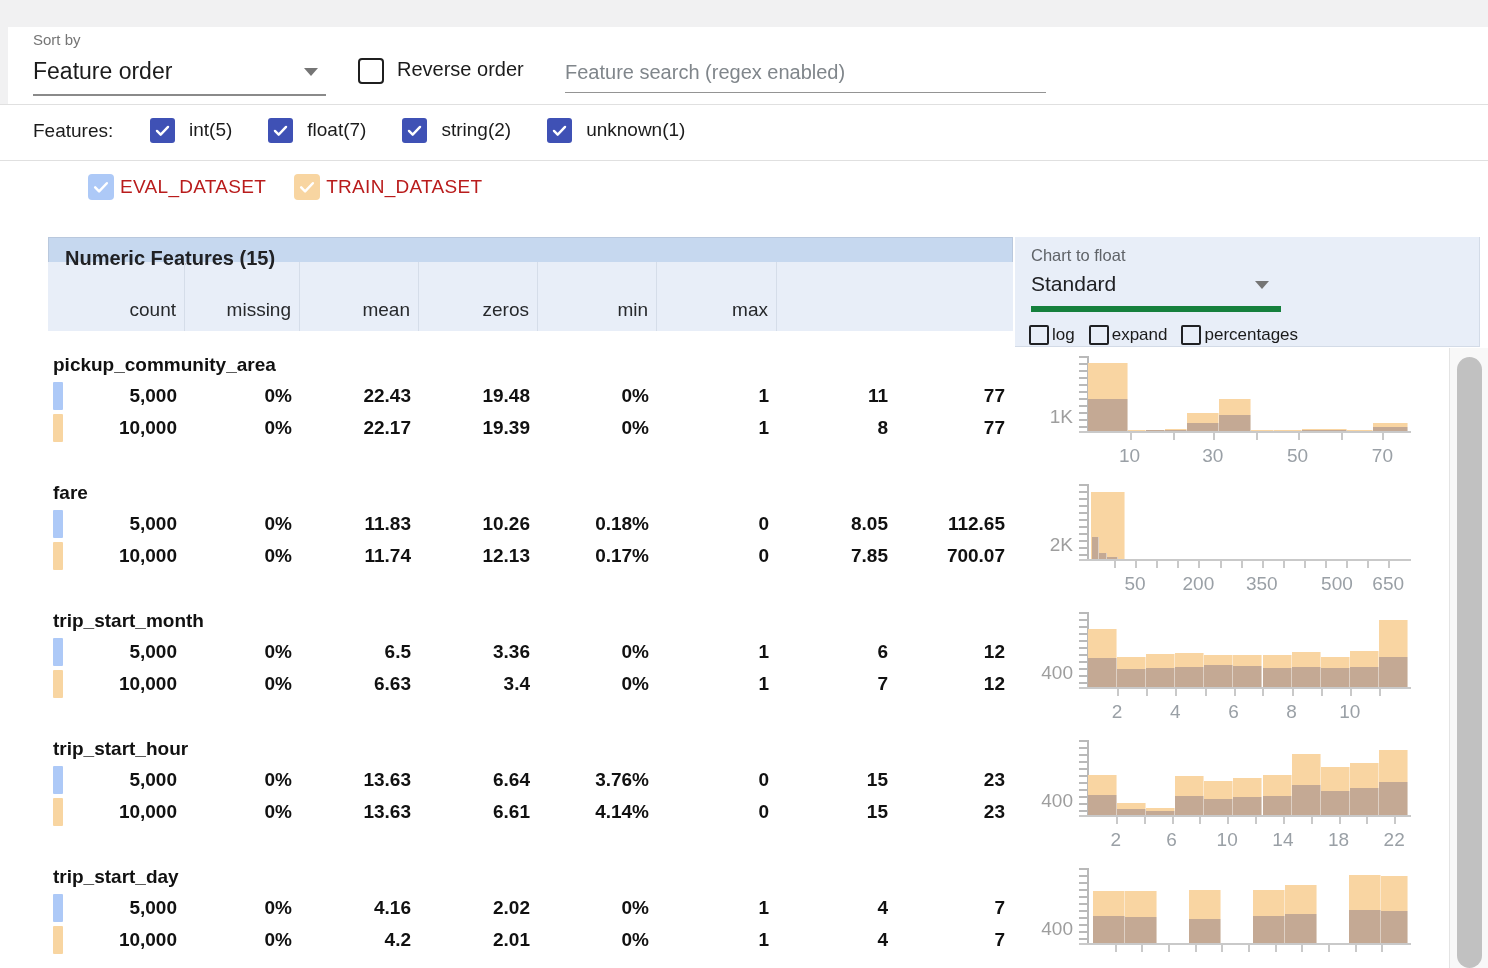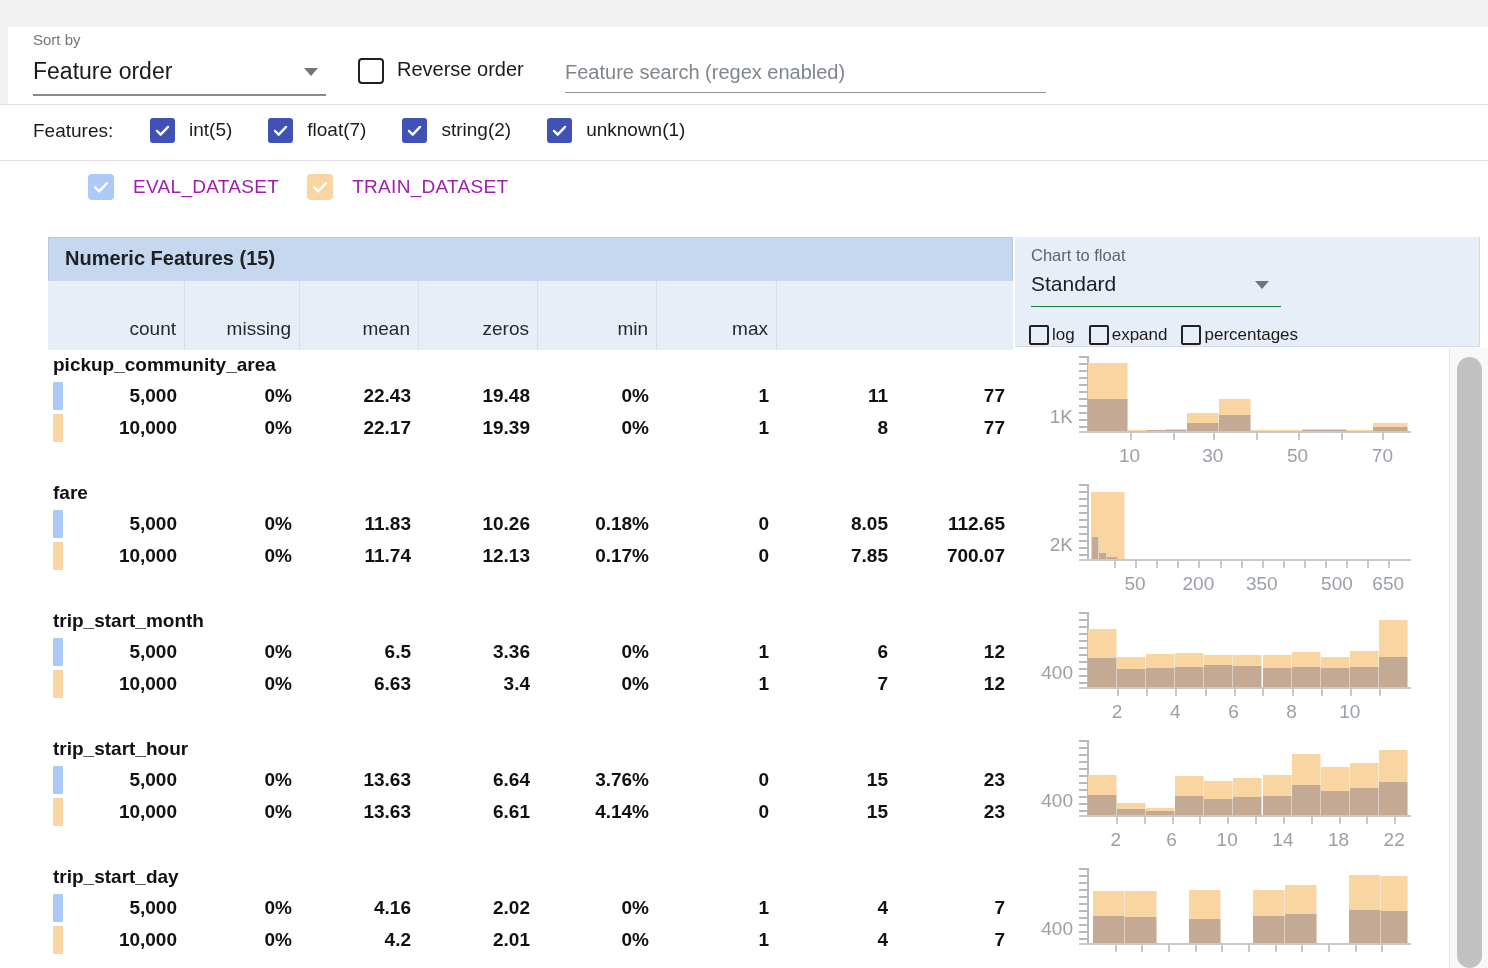--- a/index.html
+++ b/index.html
@@ -26,32 +26,32 @@
   
   .filters-label{left:33px;top:120px;font-size:19px;color:#1b1b1b}
   .filters-wrap{left:150px;top:114px;height:32px;display:flex;align-items:center}
   .filter-item{display:flex;align-items:center;margin-right:36px;cursor:pointer}
   .cb-filled{width:25px;height:25px;border-radius:3px;display:flex;align-items:center;justify-content:center}
   .filter-item span{font-size:19px;color:#1b1b1b;margin-left:14px}
   
   .datasets-wrap{left:88px;top:174px;display:flex;align-items:center}
   .ds-item{display:flex;align-items:center;margin-right:28px;cursor:pointer}
   .cb-dataset{width:26px;height:26px;border-radius:4px;display:flex;align-items:center;justify-content:center}
-  .ds-item span{font-size:19px;color:#a21caf;margin-left:19px;letter-spacing:.3px}
+  .ds-item span{font-size:19px;color:#b91c1c;margin-left:6px;letter-spacing:.3px}
   
   .tbl-head{left:48px;top:237px;width:965px}
-  .tbl-title{height:44px;background:#c6d8ef;border:1px solid #b9c8dd;border-bottom:none;
+  .tbl-title{height:25px;background:#c6d8ef;border:1px solid #b9c8dd;border-bottom:none;
     font-size:20px;font-weight:700;line-height:41px;padding-left:16px;box-sizing:border-box}
   .colhead{height:69px;background:#e8eef8;display:grid;grid-template-columns:137px 115px 119px 119px 119px 120px 119px 117px}
   .colhead div{display:flex;align-items:flex-end;justify-content:flex-end;padding:0 8px 10px 0;
     font-size:19px;color:#27292c;border-right:1px solid #d5dde9;box-sizing:border-box}
   
   .chart-panel{left:1015px;top:237px;width:465px;height:110px;background:#e8eef8;border-right:1px solid #d3dbe7;border-bottom:1px solid #d3dbe7;box-sizing:border-box}
   .cp-label{position:absolute;left:16px;top:9px;font-size:16.5px;color:#5f6368}
-  .cp-select{position:absolute;left:16px;top:31px;width:250px;height:38px;border-bottom:1px solid #15803d;cursor:pointer}
+  .cp-select{position:absolute;left:16px;top:31px;width:250px;height:38px;border-bottom:6px solid #15803d;cursor:pointer}
   .cp-value{font-size:21px;color:#202124;line-height:32px}
   .cp-arrow{position:absolute;right:12px;top:13px}
   .cp-checks{position:absolute;left:14px;top:88px;display:flex;align-items:center}
   .cp-check{display:flex;align-items:center;margin-right:14px;cursor:pointer}
   .cb-small{width:16px;height:16px;border:2px solid #202124;border-radius:2px;background:transparent}
   .cp-check span{font-size:17px;color:#1b1b1b;margin-left:3px}
   
   .feature-list{left:48px;top:348px;width:1400px}
   .fblock{position:relative;height:128px}
   .fname{height:32px;line-height:34px;font-size:19px;font-weight:700;padding-left:5px;color:#111}

